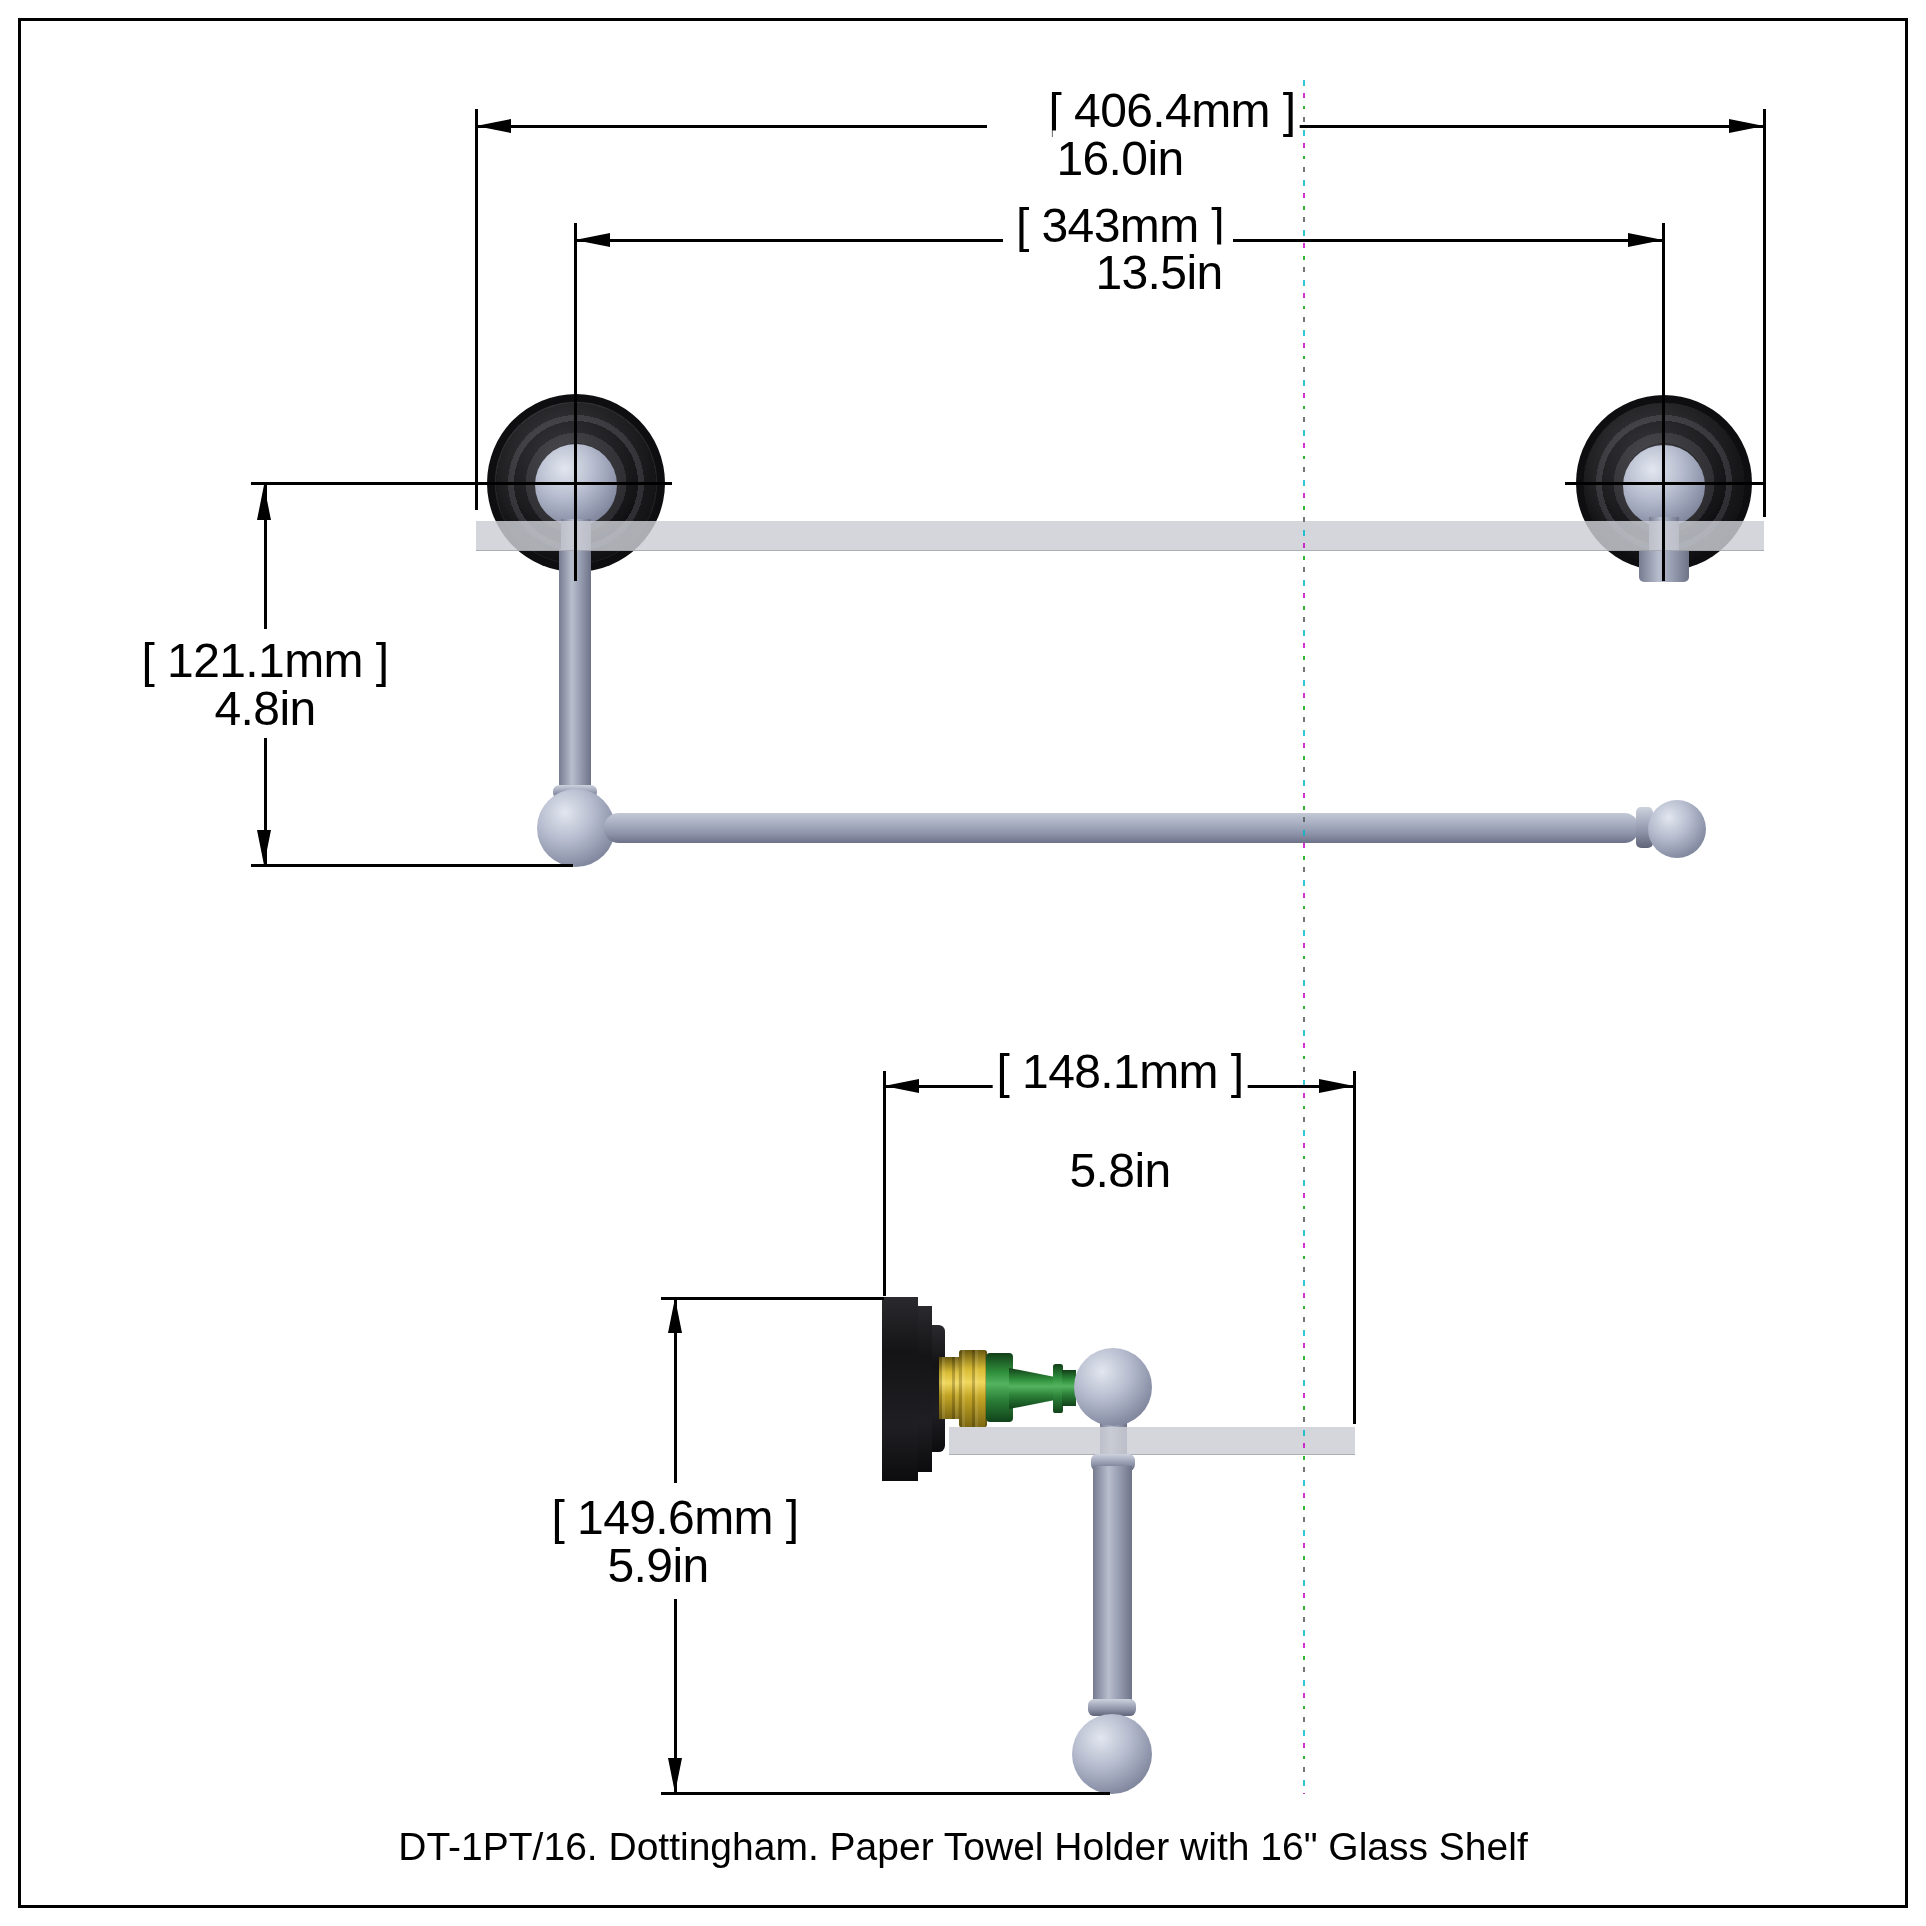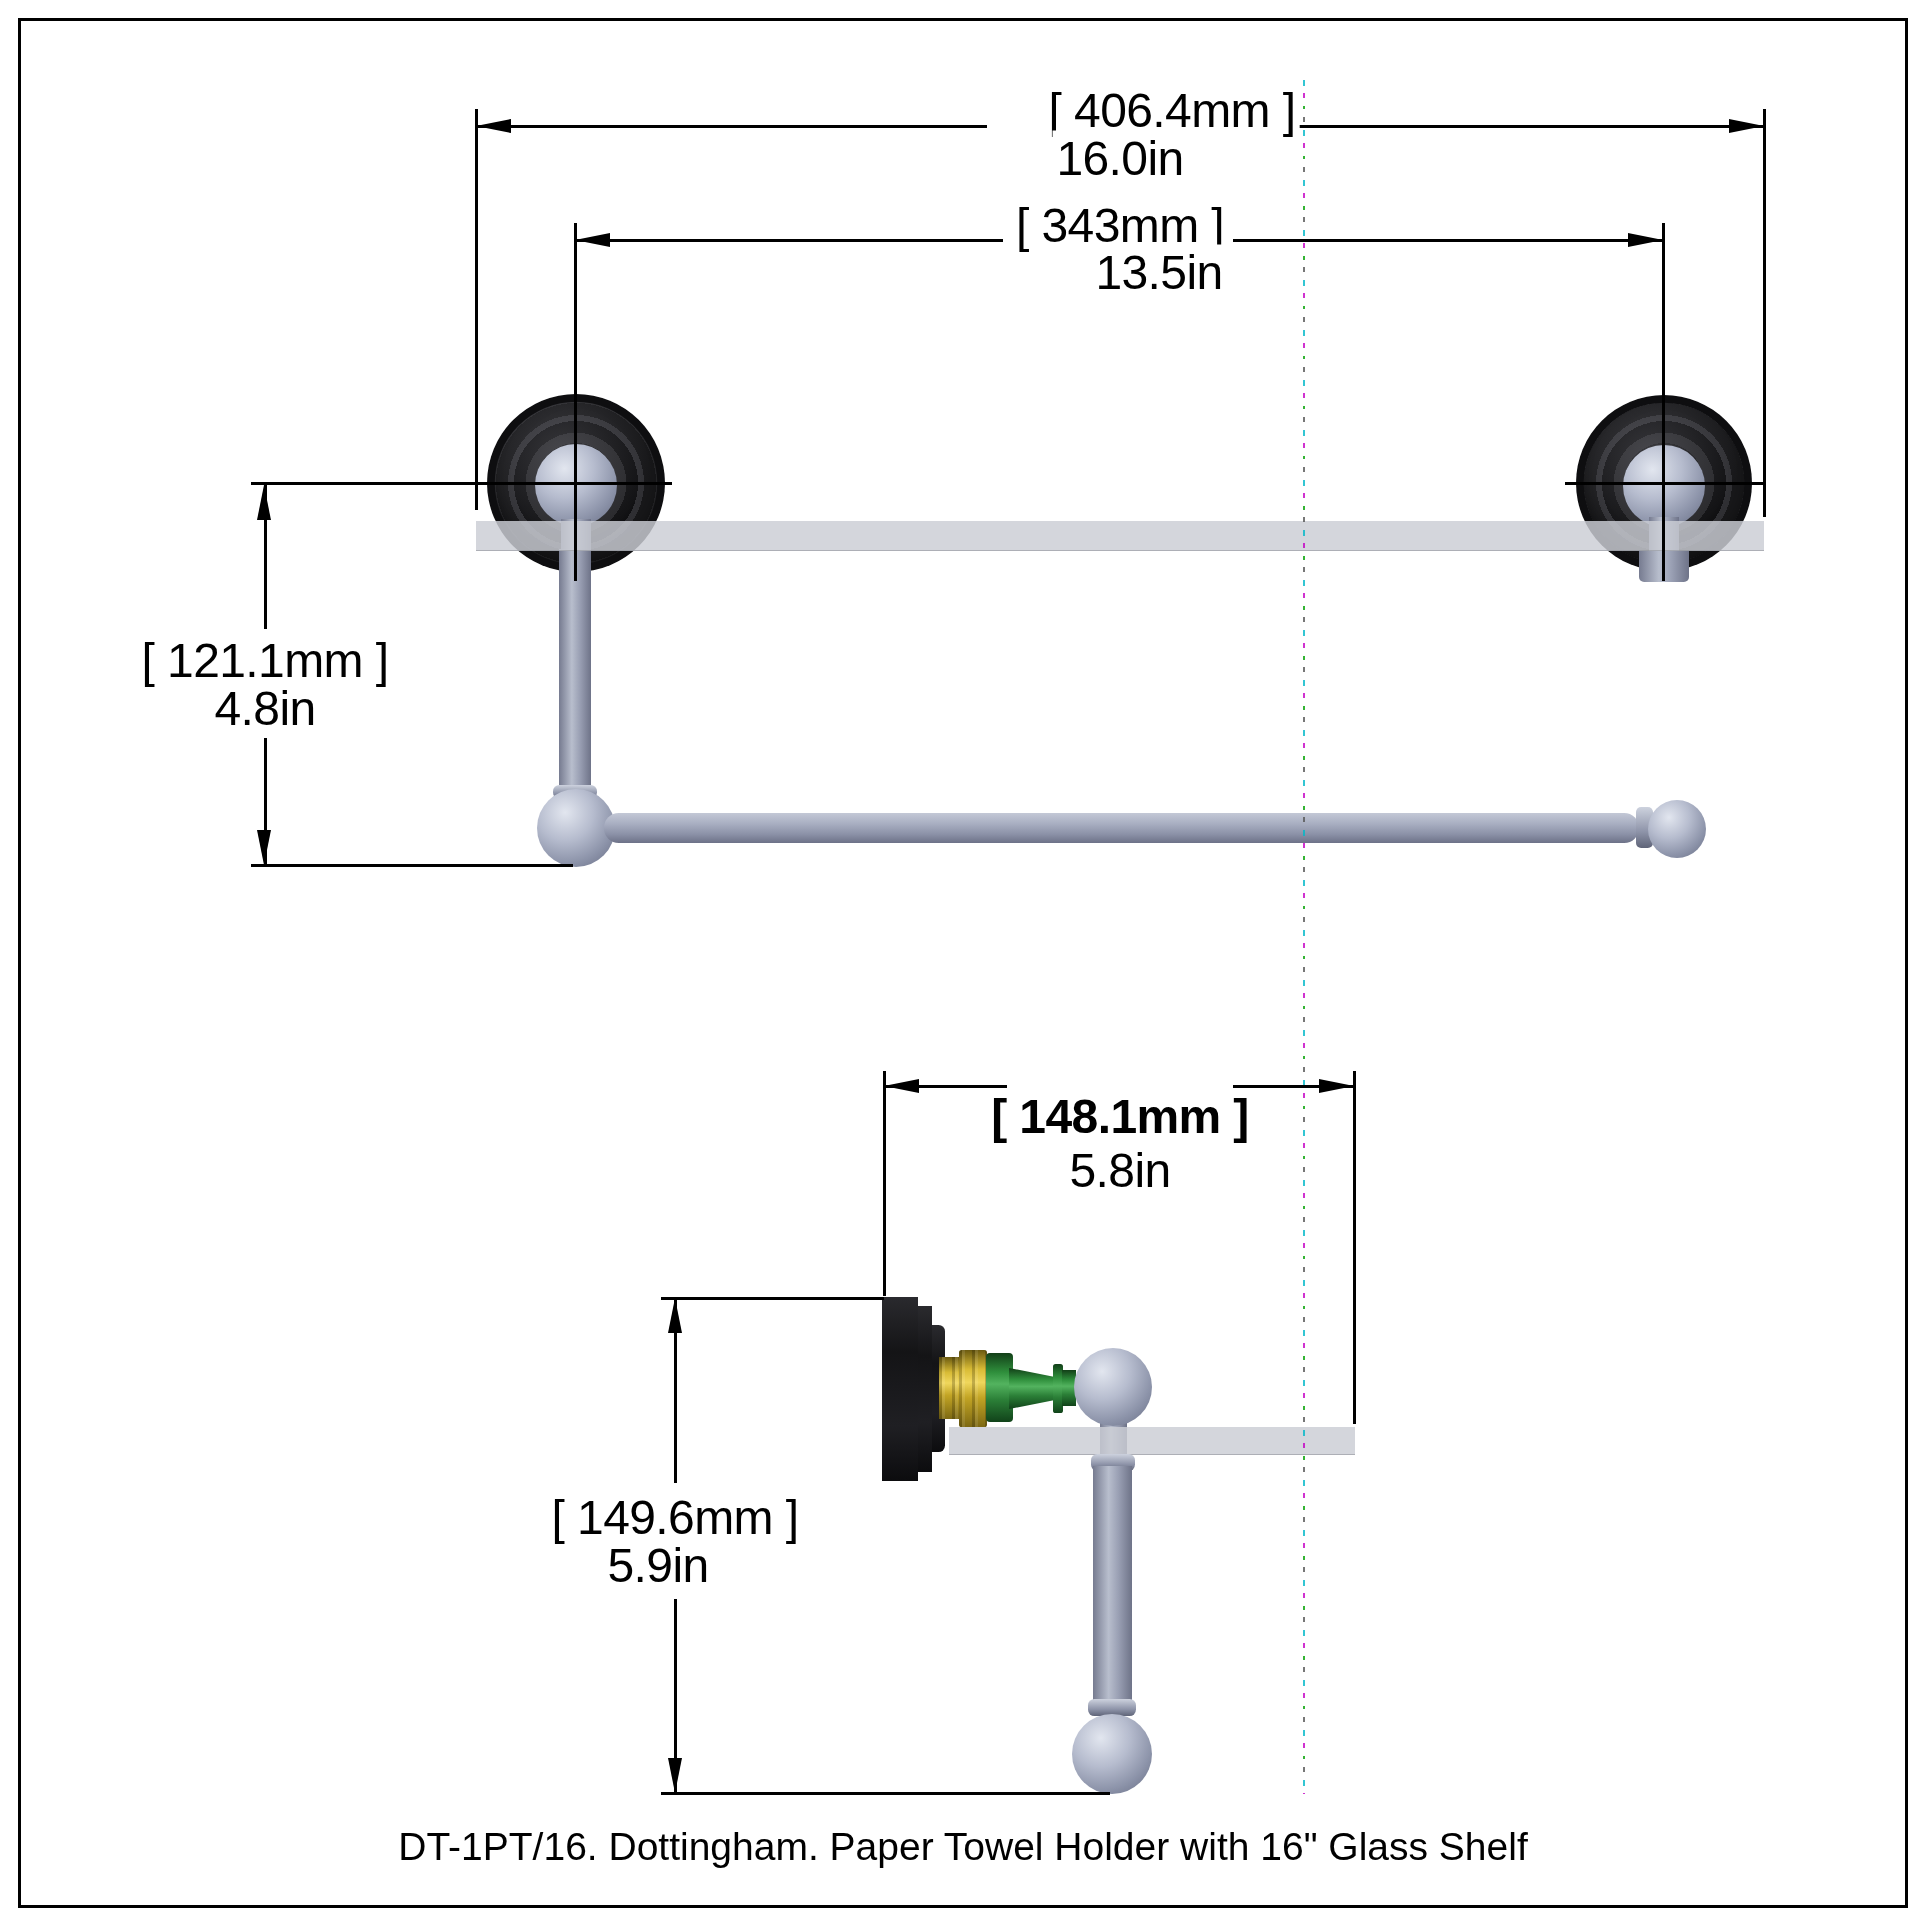--- a/index.html
+++ b/index.html
@@ -125,21 +125,21 @@
   <div class="abs dtext" style="left:265px;top:708px;">4.8in</div>
 
   <div class="abs dline" style="left:1565px;top:482px;width:200px;height:2.6px;"></div>
 
   <div class="abs dline" style="left:884px;top:1085px;width:123px;height:2.6px;"></div>
   <div class="abs dline" style="left:1233px;top:1085px;width:122px;height:2.6px;"></div>
   <div class="abs arr left" style="left:884px;top:1079px;"></div>
   <div class="abs arr right" style="left:1319px;top:1079px;"></div>
   <div class="abs dline" style="left:883px;top:1071px;width:2.6px;height:225px;"></div>
   <div class="abs dline" style="left:1353px;top:1071px;width:2.6px;height:353px;"></div>
-  <div class="abs dtext" style="left:1120px;top:1116px;font-weight:bold;">[ 148.1mm ]</div>
+  <div class="abs dtext" style="left:1120px;top:1071px;">[ 148.1mm ]</div>
   <div class="abs dtext" style="left:1120px;top:1170px;">5.8in</div>
 
   <div class="abs dline" style="left:674px;top:1298px;width:2.6px;height:185px;"></div>
   <div class="abs dline" style="left:674px;top:1599px;width:2.6px;height:195px;"></div>
   <div class="abs arr up" style="left:668px;top:1298px;"></div>
   <div class="abs arr down" style="left:668px;top:1758px;"></div>
   <div class="abs dline" style="left:661px;top:1297px;width:223px;height:2.6px;"></div>
   <div class="abs dline" style="left:661px;top:1792px;width:449px;height:2.6px;"></div>
   <div class="abs dtext" style="left:675px;top:1517px;">[ 149.6mm ]</div>
   <div class="abs dtext" style="left:658px;top:1565px;">5.9in</div>

